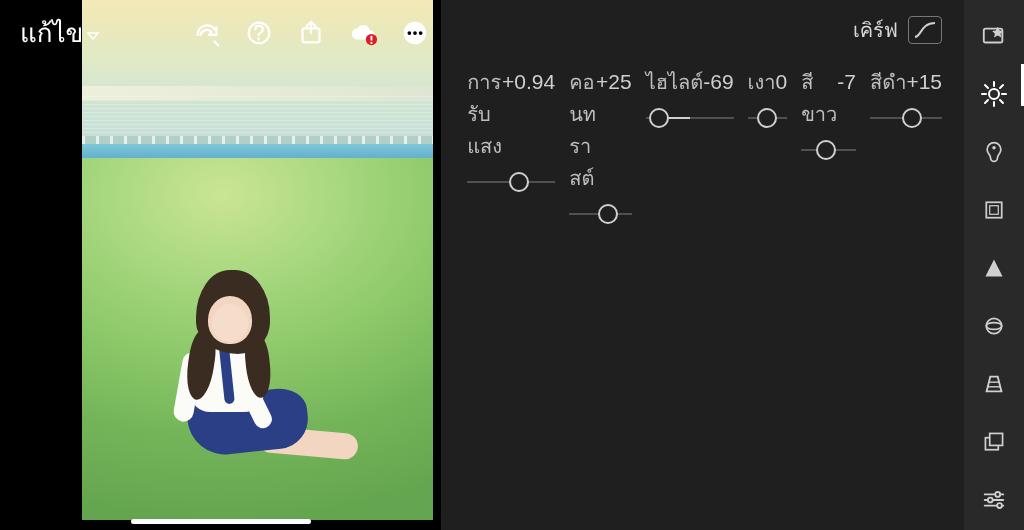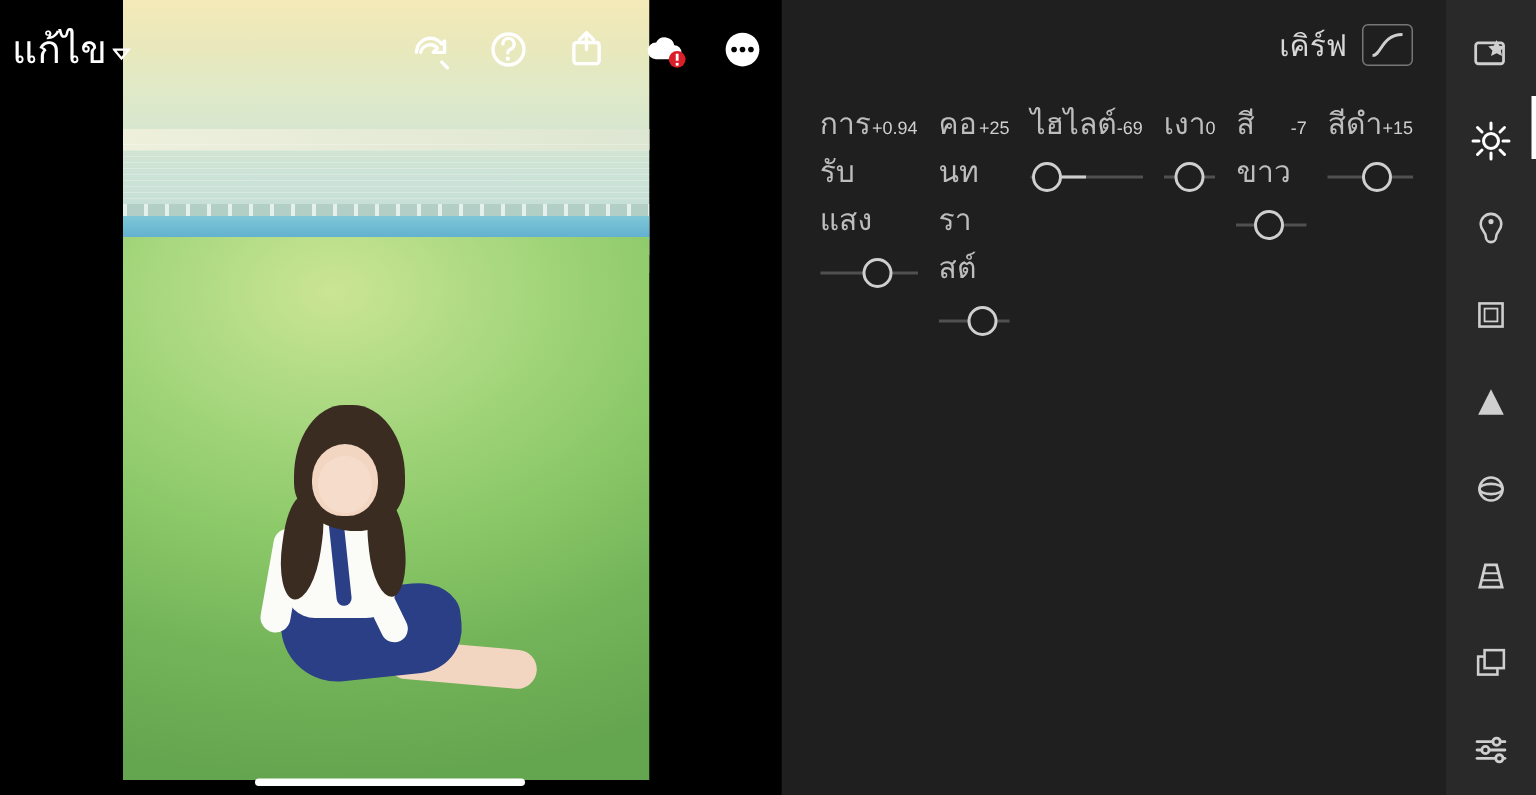--- a/index.html
+++ b/index.html
@@ -2,21 +2,21 @@
 <html><head>
 <meta charset="utf-8">
 <style>
   * { box-sizing: border-box; margin: 0; padding: 0; }
   html, body { width: 1024px; height: 530px; background: #000; font-family: -apple-system, "Helvetica Neue", Arial, sans-serif; overflow: hidden; }
   .app { display: flex; width: 100%; height: 100%; }
   .left-pane { width: 548px; height: 530px; background: #000; position: relative; }
   .right-pane { flex: 1; display: flex; background: #1f1f1f; }
   .panel-area { flex: 1; background: #1f1f1f; display: flex; flex-direction: column; padding: 0 22px 0 26px; }
   .tool-strip { width: 60px; background: #292929; display: flex; flex-direction: column; align-items: center; padding-top: 22px; gap: 30px; position: relative; }
-  .toolbar { position: absolute; top: 12px; left: 8px; right: 0; display: flex; align-items: center; color: #fff; z-index: 2; }
+  .toolbar { position: absolute; top: 12px; left: 20px; right: 0; display: flex; align-items: center; color: #fff; z-index: 2; }
   .title { font-size: 26px; font-weight: 400; color: #fff; margin-right: 4px; }
   .dropdown-chevron { width: 12px; height: 12px; margin-top: 6px; }
   .toolbar-spacer { flex: 1; }
   .tb-icon { width: 32px; height: 32px; display: flex; align-items: center; justify-content: center; margin: 0 10px; }
   .photo { position: absolute; top: 0; left: 82px; width: 351px; height: 520px; border-radius: 0; overflow: hidden; }
   .sky { position: absolute; top: 0; left: 0; right: 0; height: 170px; background: linear-gradient(180deg, #f4e9b8 0%, #dfe8c0 35%, #c7e0d3 70%, #b5d4ce 100%); }
   .stadium { position: absolute; top: 36px; left: 0; right: 0; height: 120px; background: linear-gradient(180deg, rgba(255,255,255,0) 0%, rgba(230,240,230,0.2) 20%, rgba(210,230,225,0.3) 100%); }
   .stadium-lines { position:absolute; top:60px; left:0; right:0; height:40px; background: repeating-linear-gradient(180deg, rgba(255,255,255,0.25) 0 1px, transparent 1px 4px); }
   .stadium-pillars { position:absolute; top:100px; left:0; right:0; height:46px; background: repeating-linear-gradient(90deg, rgba(255,255,255,0.55) 0 3px, rgba(120,160,150,0.25) 3px 14px); }
   .roof { position:absolute; top:50px; left:-10px; right:-10px; height:14px; background: linear-gradient(90deg, #eef0dc, #dde6d2); transform: skewX(-2deg); }
@@ -36,21 +36,21 @@
   .face { position:absolute; bottom:128px; left:84px; width:36px; height:38px; background:#f6dccb; border-radius:50%; }
   .home-indicator { position:absolute; bottom:6px; left:50%; transform:translateX(-50%); width:180px; height:5px; background:#fff; border-radius:3px; }
   
   .panel-header { display:flex; justify-content:flex-end; align-items:center; height:60px; gap:10px; color:#cfcfcf; }
   .curve-label { font-size:20px; color:#d8d8d8;font-family:Liberation Serif, serif; }
   .curve-btn { width:34px; height:28px; border:1px solid #777; border-radius:4px; display:flex; align-items:center; justify-content:center; }
   .sliders { display:flex; gap:14px; margin-top:6px; }
   .slider-block { display:flex; flex-direction:column; gap:10px; }
   .slider-row { display:flex; justify-content:space-between; align-items:baseline; color:#bdbdbd; }
   .slider-label { font-size:20px; color:#bdbdbd; }
-  .slider-value { font-size:12px; color:#cfcfcf; }
+  .slider-value { font-size:21px; color:#cfcfcf; }
   .slider-track { position:relative; height:20px; }
   .track-line { position:absolute; top:9px; left:0; right:0; height:2px; background:#505050; }
   .thumb { position:absolute; top:0; width:20px; height:20px; border:2px solid #cfcfcf; border-radius:50%; background:#1f1f1f; transform:translateX(-50%); }
   .fill-line { position:absolute; top:9px; height:2px; background:#cfcfcf; }
   
   .tool { width:28px; height:28px; color:#cfcfcf; display:flex; align-items:center; justify-content:center; }
   .tool.active { color:#fff; }
   .active-marker { position:absolute; right:0; top:64px; width:3px; height:42px; background:#fff; }
   svg { display:block; }
 </style>

